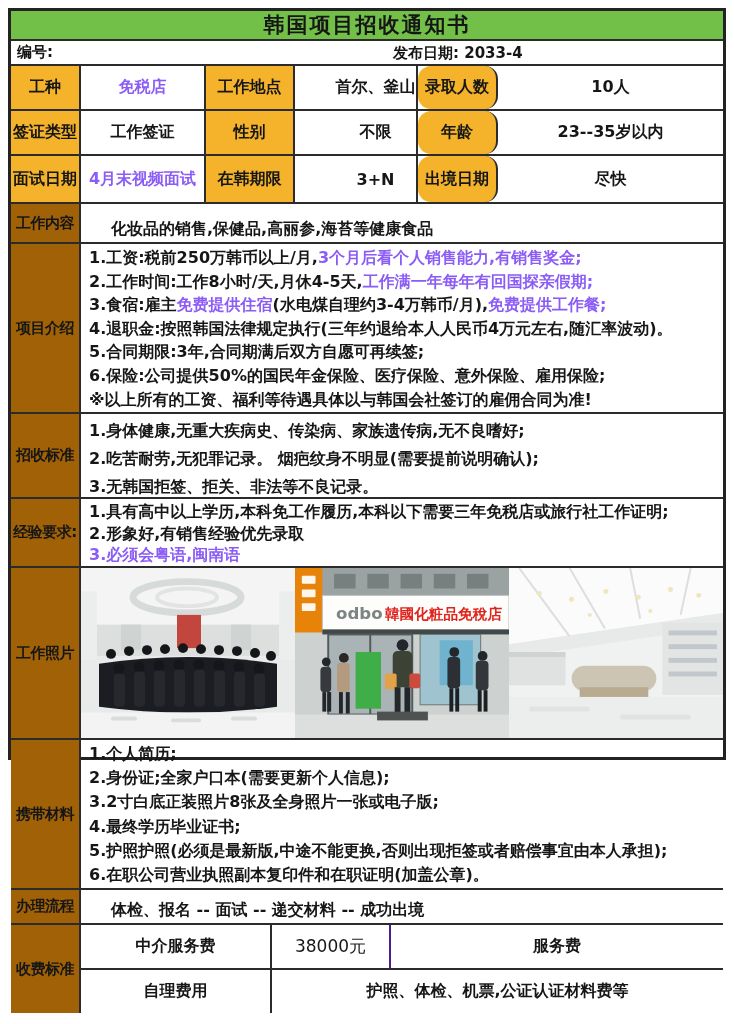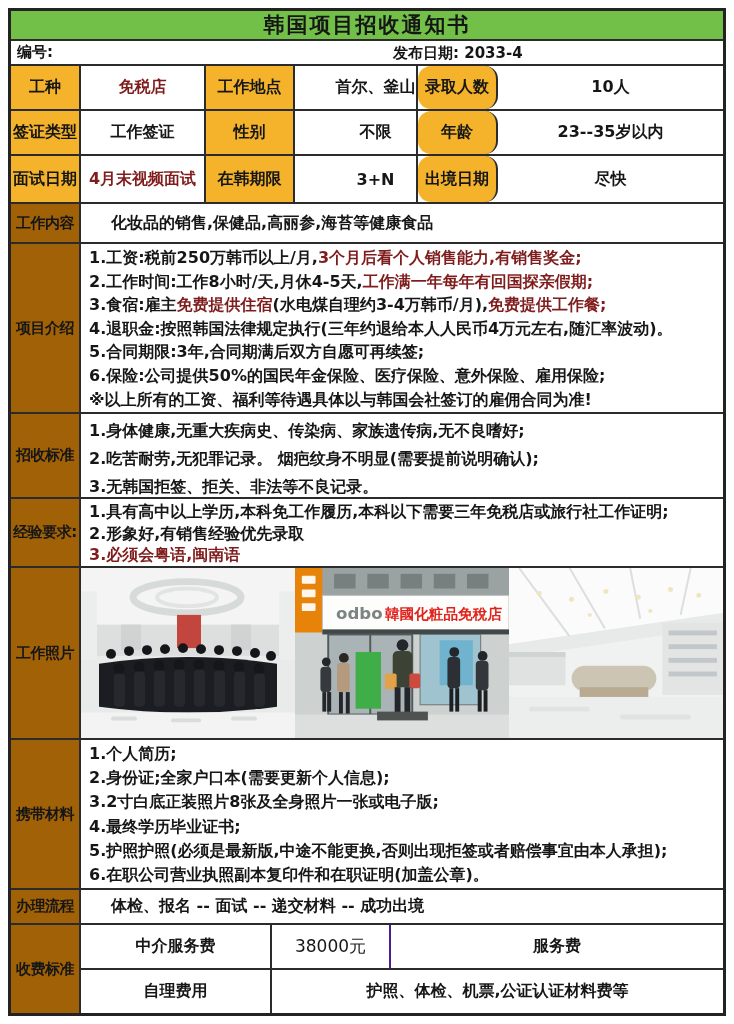--- a/index.html
+++ b/index.html
@@ -5,50 +5,50 @@
   * { box-sizing: border-box; margin: 0; padding: 0; }
   html,body { width: 734px; height: 1024px; }
   body {
     background: #ffffff;
     position: relative;
     font-family: "DejaVu Sans", "Liberation Sans", sans-serif;
     color: #161616;
   }
   .doc {
     position: absolute; left: 8px; top: 8px;
-    width: 718px; height: 1008px;
+    width: 718px; height: 752px;
     border: 3px solid #232323;
     display: flex; flex-direction: column;
     background: #fff;
   }
   .row { display: flex; border-bottom: 2px solid #2b2b2b; flex: 0 0 auto; }
   .row.last { border-bottom: none; }
   .cell { border-right: 2px solid #2b2b2b; display: flex; align-items: center; justify-content: center; text-align: center; overflow: hidden; }
   .cell.endc { border-right: none; }
   .lab  { background: #f4b32a; font-weight: bold; font-size: 16px; white-space: nowrap; }
   .glab { background: #a16207; font-weight: bold; font-size: 15px; white-space: nowrap; letter-spacing: -0.5px; }
   .val  { font-size: 16px; font-weight: bold; }
-  .red  { color: #7f1d1d; }
+  .red  { color: #8b5cf6; }
   .title-row { height: 30px; background: #72c048; display: flex; align-items: center; justify-content: center;
                font-size: 21px; font-weight: bold; letter-spacing: 2px; border-bottom: 2px solid #2b2b2b; }
   .meta-row { height: 25px; position: relative; display: flex; align-items: center;
               font-size: 15px; font-weight: bold; padding-left: 6px; }
   .meta-pub { position: absolute; left: 382px; top: 50%; transform: translateY(-50%); }
   .w70 { flex: 0 0 70px; } .w125 { flex: 0 0 125px; } .w89 { flex: 0 0 89px; }
   .w123 { flex: 0 0 123px; padding-left: 40px; } .w80 { flex: 0 0 80px; border-radius: 13px; } .wrest { flex: 1 1 auto; }
   .h45 { height: 45px; } .h48 { height: 48px; } .h40 { height: 40px; }
   .h170 { height: 170px; } .h85 { height: 85px; } .h69 { height: 69px; }
   .h172 { height: 172px; } .h150 { height: 150px; } .h35 { height: 35px; } .h88 { height: 88px; }
   .content { flex: 1 1 auto; padding: 2px 8px; display: block; text-align: left; overflow: hidden; }
   .content p { font-size: 16px; font-weight: bold; white-space: nowrap; }
   .lines7 p { line-height: 23.6px; }
   .lines3a p { line-height: 27px; padding-top: 1px; }
   .lines3b p { line-height: 21.6px; }
   .lines6 p { line-height: 24.2px; }
-  .single { display: flex; align-items: center; padding-left: 30px; }
+  .single { display: flex; align-items: flex-end; padding-left: 30px; }
   .single p { font-size: 16px; font-weight: bold; }
   .photos { flex: 1 1 auto; display: flex; background: #fff; }
   .photo { flex: 1 1 0; height: 100%; }
   .photo svg { display: block; width: 100%; height: 100%; }
   .fee-col { flex: 1 1 auto; display: flex; flex-direction: column; border-radius: 26px; }
   .fee-row { display: flex; flex: 1 1 0; border-bottom: 2px solid #2b2b2b; }
   .fee-row.last { border-bottom: none; }
   .fee-c1 { flex: 0 0 191px; border-right: 2px solid #2b2b2b; display:flex; align-items:center; justify-content:center; font-size:16px; font-weight:bold; }
   .fee-c2 { flex: 0 0 119px; border-right: 2px solid #4c1d95; display:flex; align-items:center; justify-content:center; font-size:17px; font-weight:normal; }
   .fee-c3 { flex: 1 1 auto; display:flex; align-items:center; justify-content:center; font-size:16px; font-weight:bold; }

